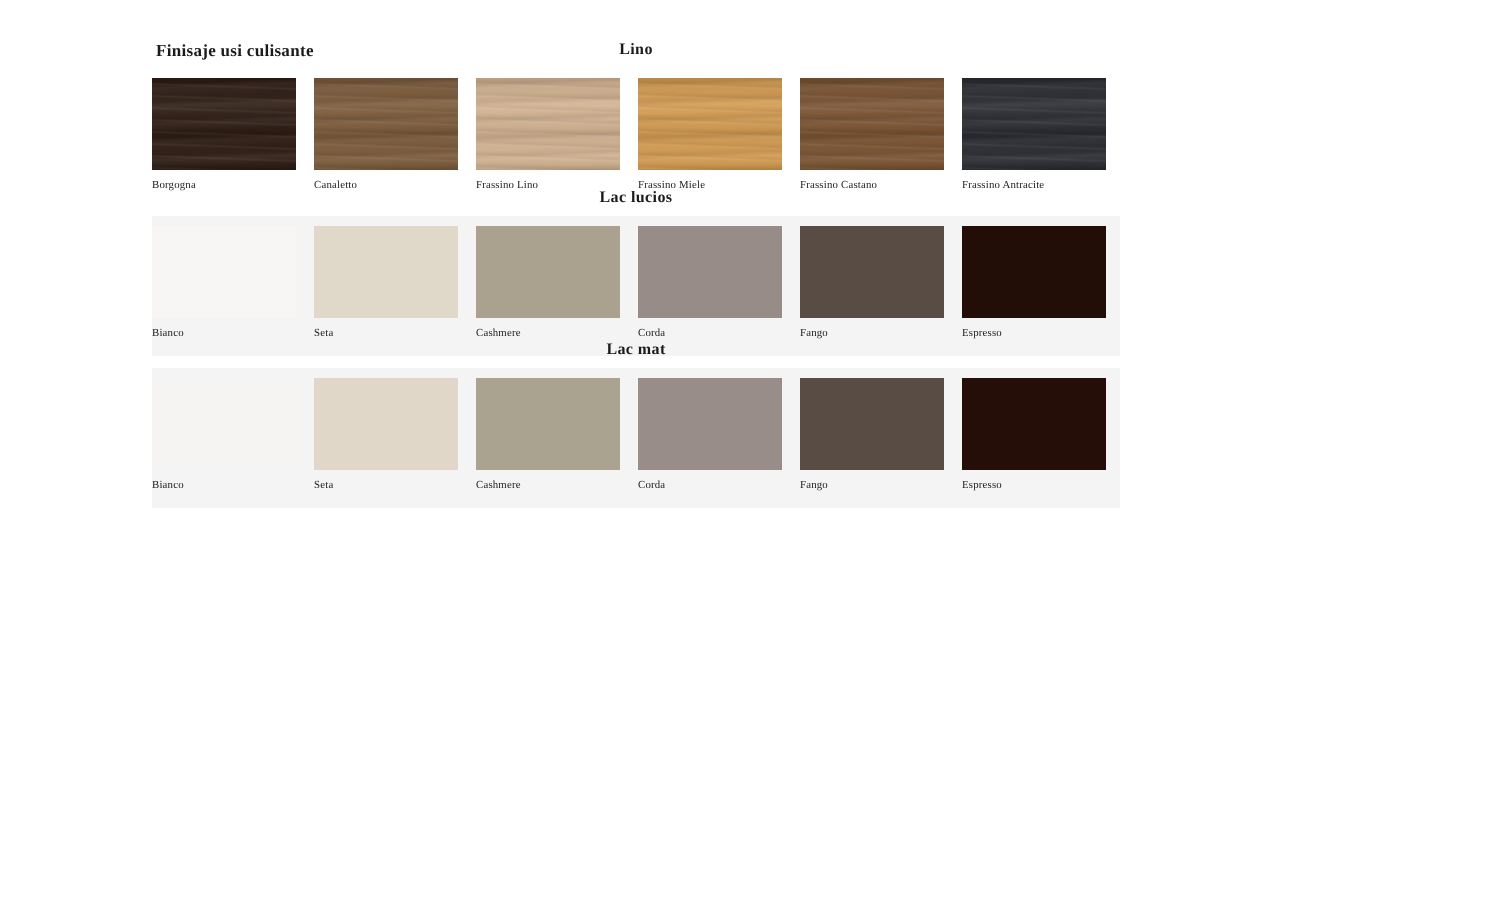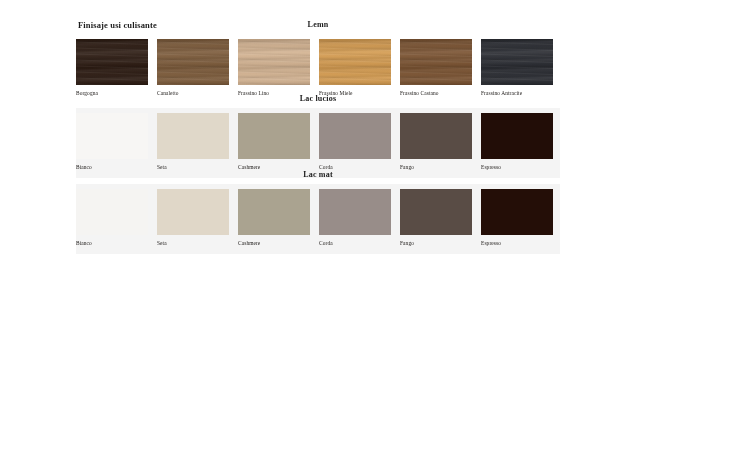--- a/index.html
+++ b/index.html
@@ -137,21 +137,21 @@
 </style>
 </head>
 <body>
 
 <div id="catalog-page">
 
   <div class="page-title">Finisaje usi culisante</div>
 
   <div id="sections-root">
       <div class="section" style="top: 20px;">
-        <div class="section-header">Lemn</div>
+        <div class="section-header">Lino</div>
         <div class="panel no-bg" style="top: 14px; height: 70px; padding-top: 0px;">
           <div class="swatch-row" style="padding-top: 5px;">
             <div class="swatch-cell" style="left: 0px; top: 5px;">
               <div class="swatch wood" style="background: rgb(46, 29, 20);"></div>
               <span class="swatch-label">Borgogna</span>
             </div>
             <div class="swatch-cell" style="left: 81px; top: 5px;">
               <div class="swatch wood" style="background: rgb(125, 92, 60);"></div>
               <span class="swatch-label">Canaletto</span>
             </div>

